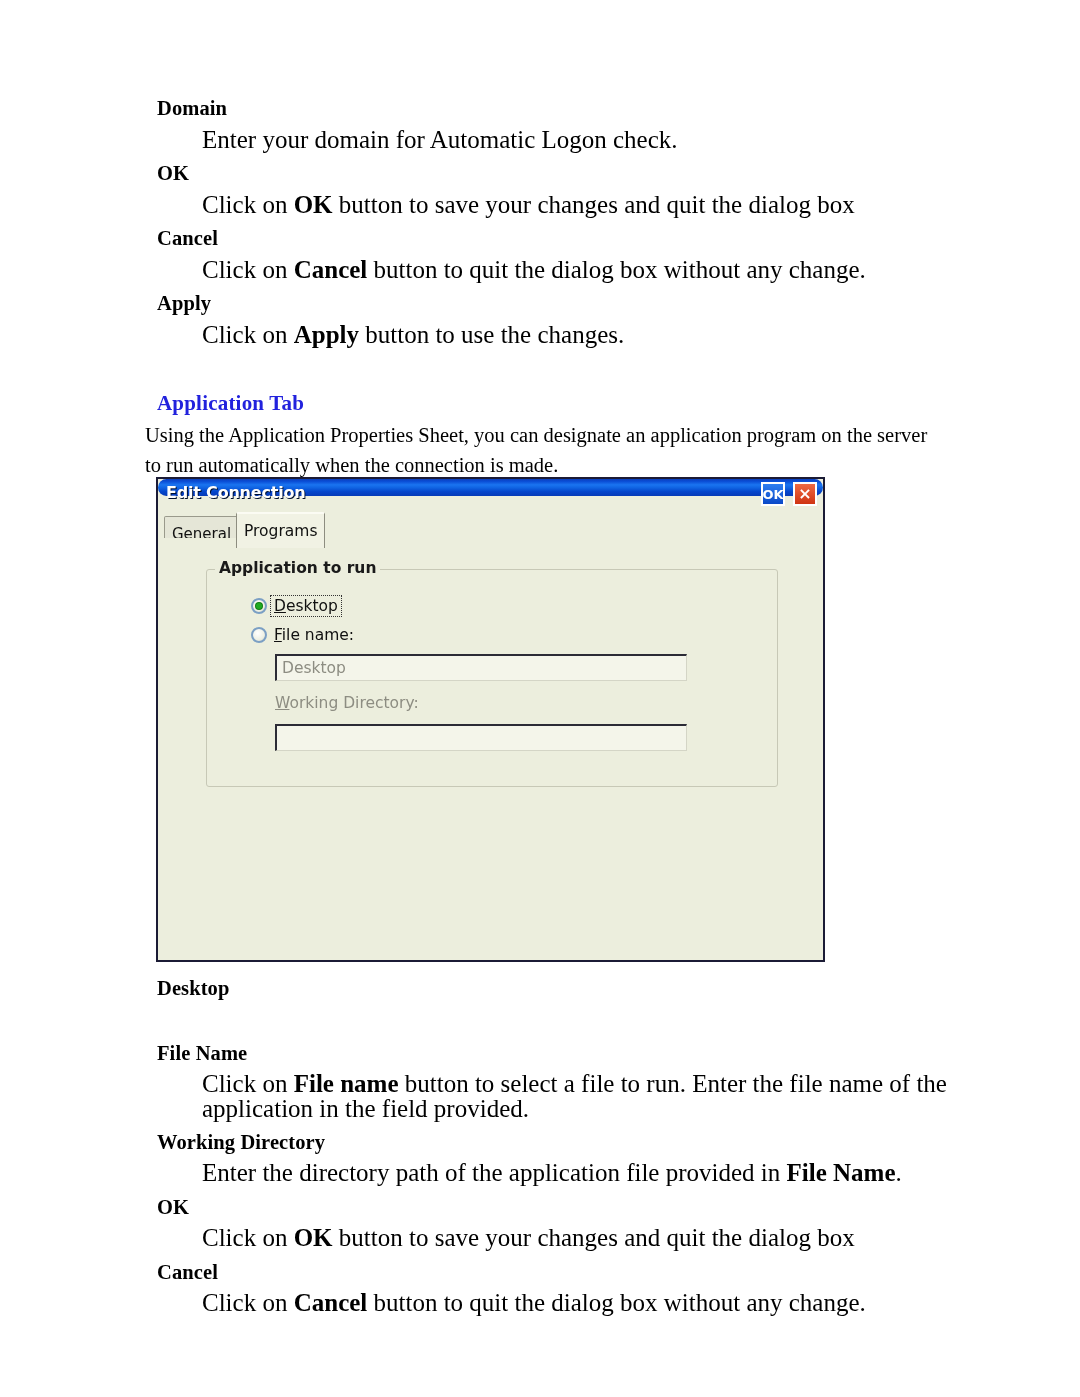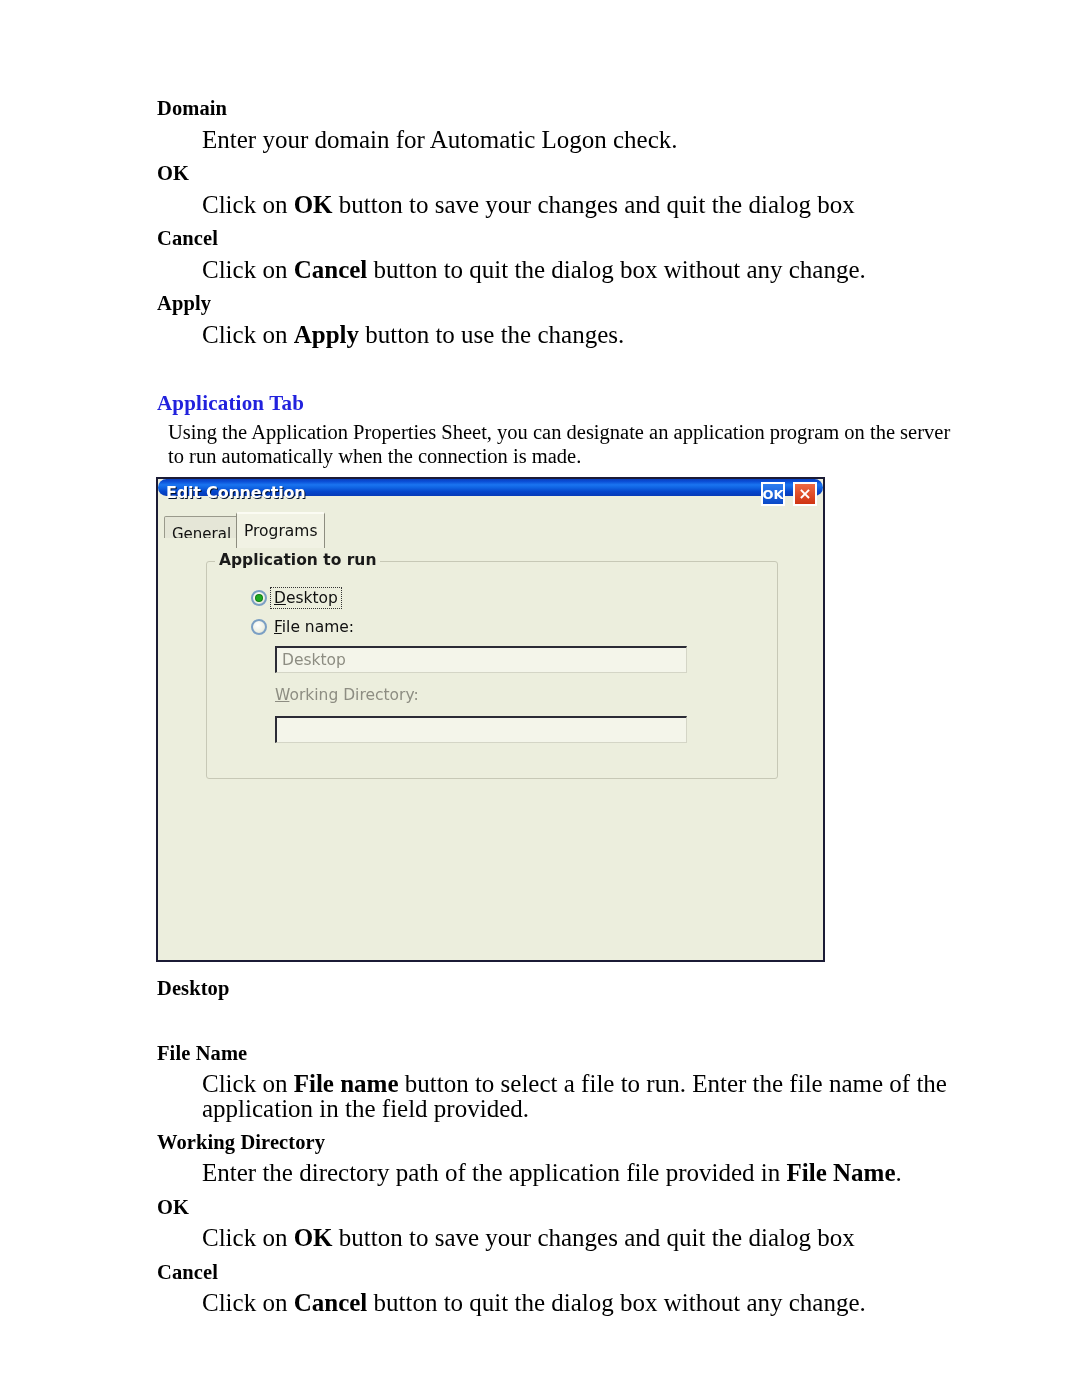--- a/index.html
+++ b/index.html
@@ -47,24 +47,24 @@
     left: 157px;
     font-size: 21px;
     font-weight: bold;
     color: #2222dd;
     letter-spacing: 0.2px;
     white-space: nowrap;
   }
 
   .intro-para {
     position: absolute;
-    left: 168px;
+    left: 145px;
     width: 790px;
     font-size: 20.5px;
-    line-height: 24px;
+    line-height: 30px;
     font-family: Liberation Serif, serif;
   }
 
   
   .dialog {
     position: absolute;
     left: 156px;
     top: 477px;
     width: 669px;
     height: 485px;
@@ -184,21 +184,21 @@
     top: 60px;
     right: 0;
     bottom: 0;
     background: #eceedd;
   }
 
   
   .groupbox {
     position: absolute;
     left: 48px;
-    top: 22px;
+    top: 30px;
     width: 572px;
     height: 218px;
     border: 1px solid #c7c8b6;
     border-radius: 3px;
     box-sizing: border-box;
   }
   .groupbox-title {
     position: absolute;
     left: 8px;
     top: -11px;

